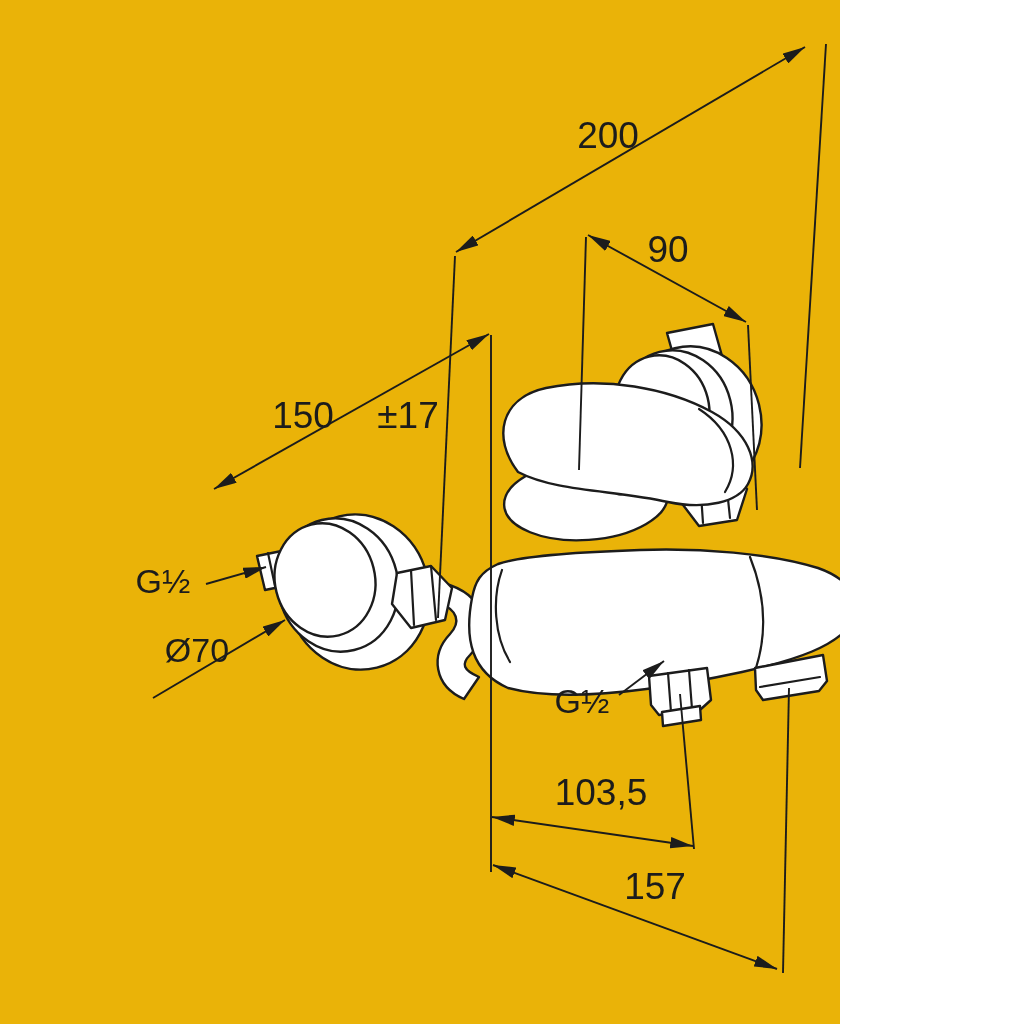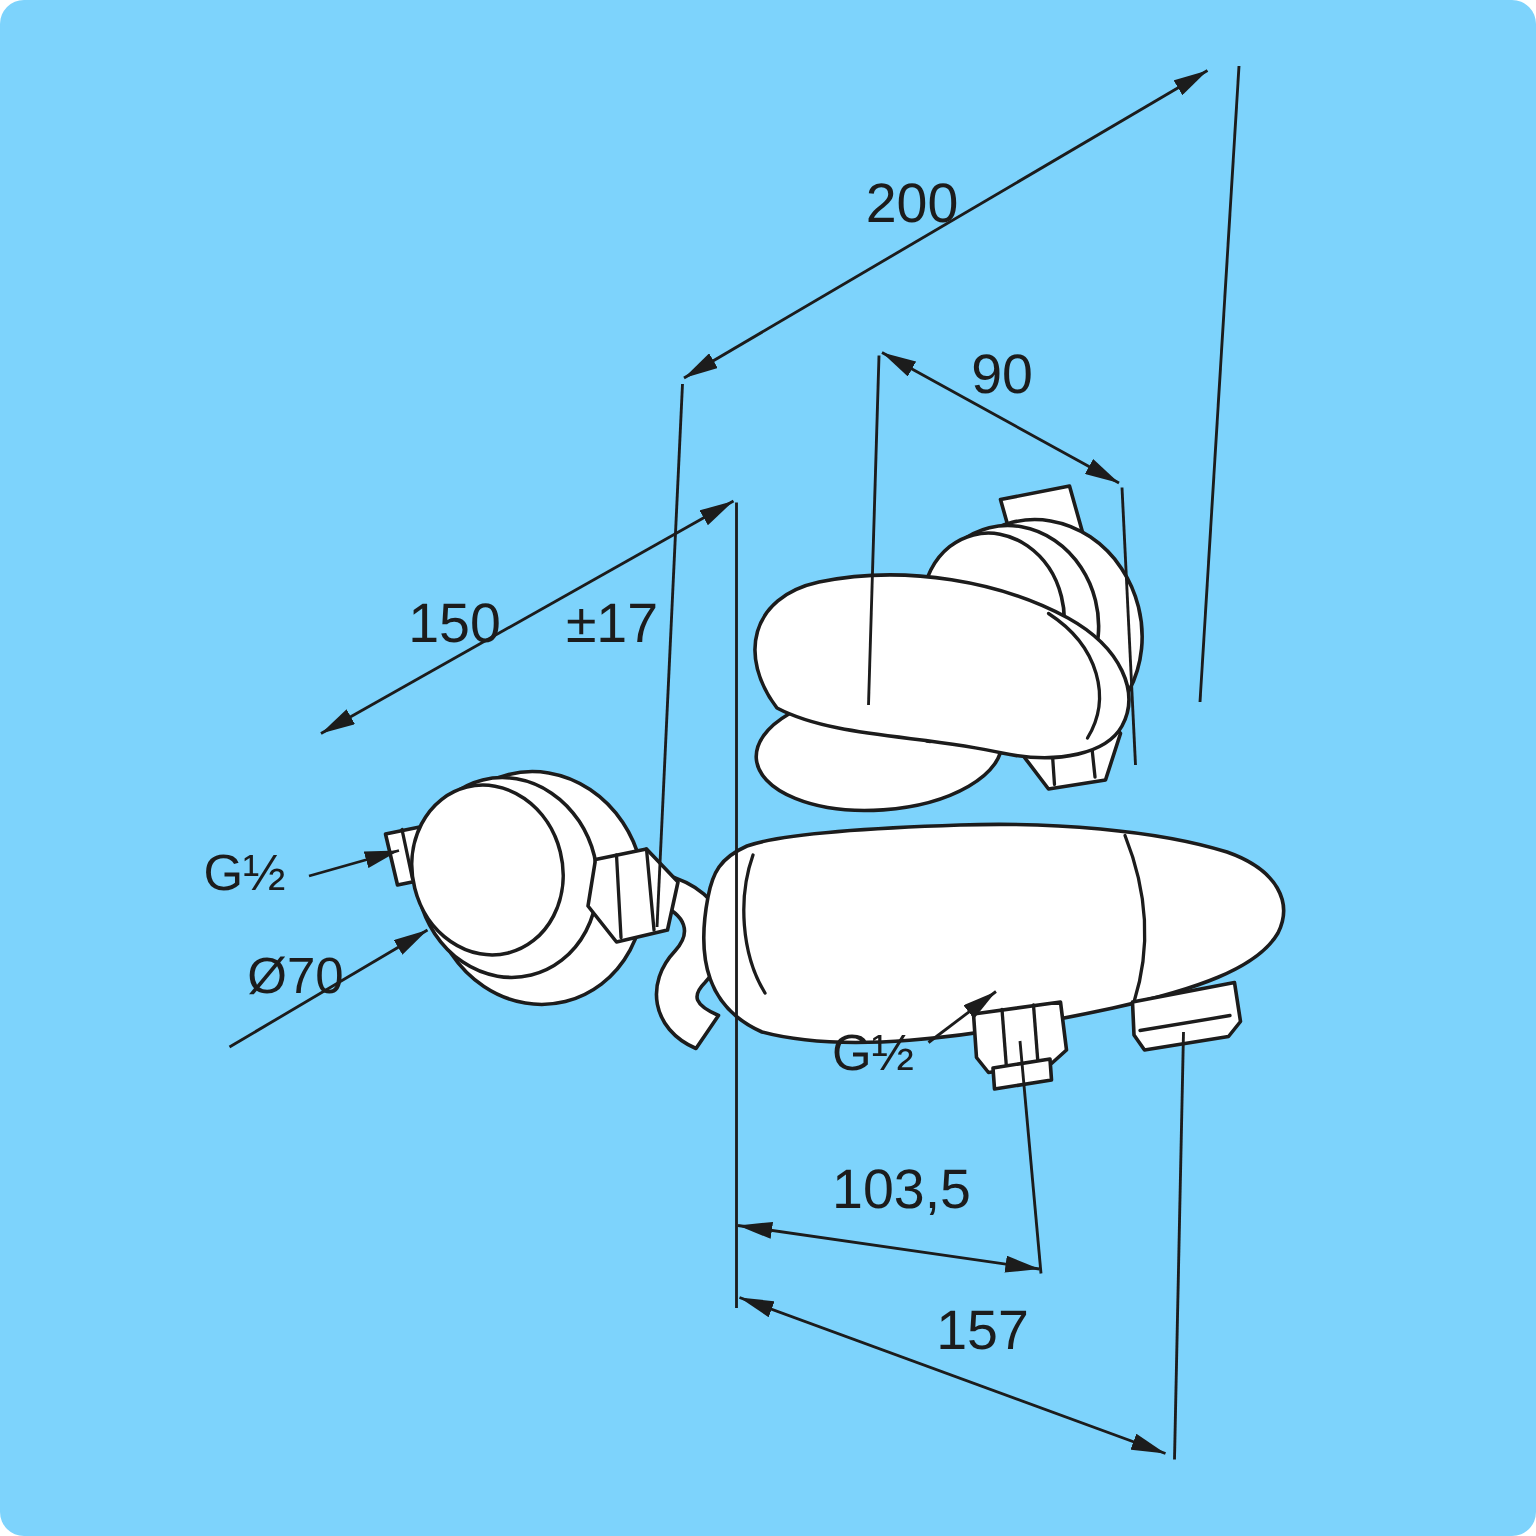--- a/index.html
+++ b/index.html
@@ -6,25 +6,24 @@
   html, body {
     margin: 0;
     padding: 0;
     background: #ffffff;
     width: 1024px;
     height: 1024px;
     font-family: "Liberation Sans", sans-serif;
   }
   .stage {
     position: relative;
-    width: 1024px;
+    width: 840px;
     height: 1024px;
-    background: #7dd3fc;
+    background: #eab308;
     overflow: hidden;
-    border-radius: 16px;
   }
   svg { display: block; }
   .draw   { stroke: #1c1c1c; stroke-width: 2.4; fill: #ffffff; stroke-linejoin: round; stroke-linecap: round; }
   .draw-l { stroke: #1c1c1c; stroke-width: 2.2; fill: none;    stroke-linejoin: round; stroke-linecap: round; }
   .ink    { fill: #1c1c1c; stroke: none; }
   .dim    { stroke: #1c1c1c; stroke-width: 1.9; fill: none; }
   .dim-text   { fill: #1c1c1c; font-family: "Liberation Sans", sans-serif; font-size: 37px; text-anchor: middle; }
   .dim-text-s { fill: #1c1c1c; font-family: "Liberation Sans", sans-serif; font-size: 34px; text-anchor: middle; }
 </style>
 </head>

